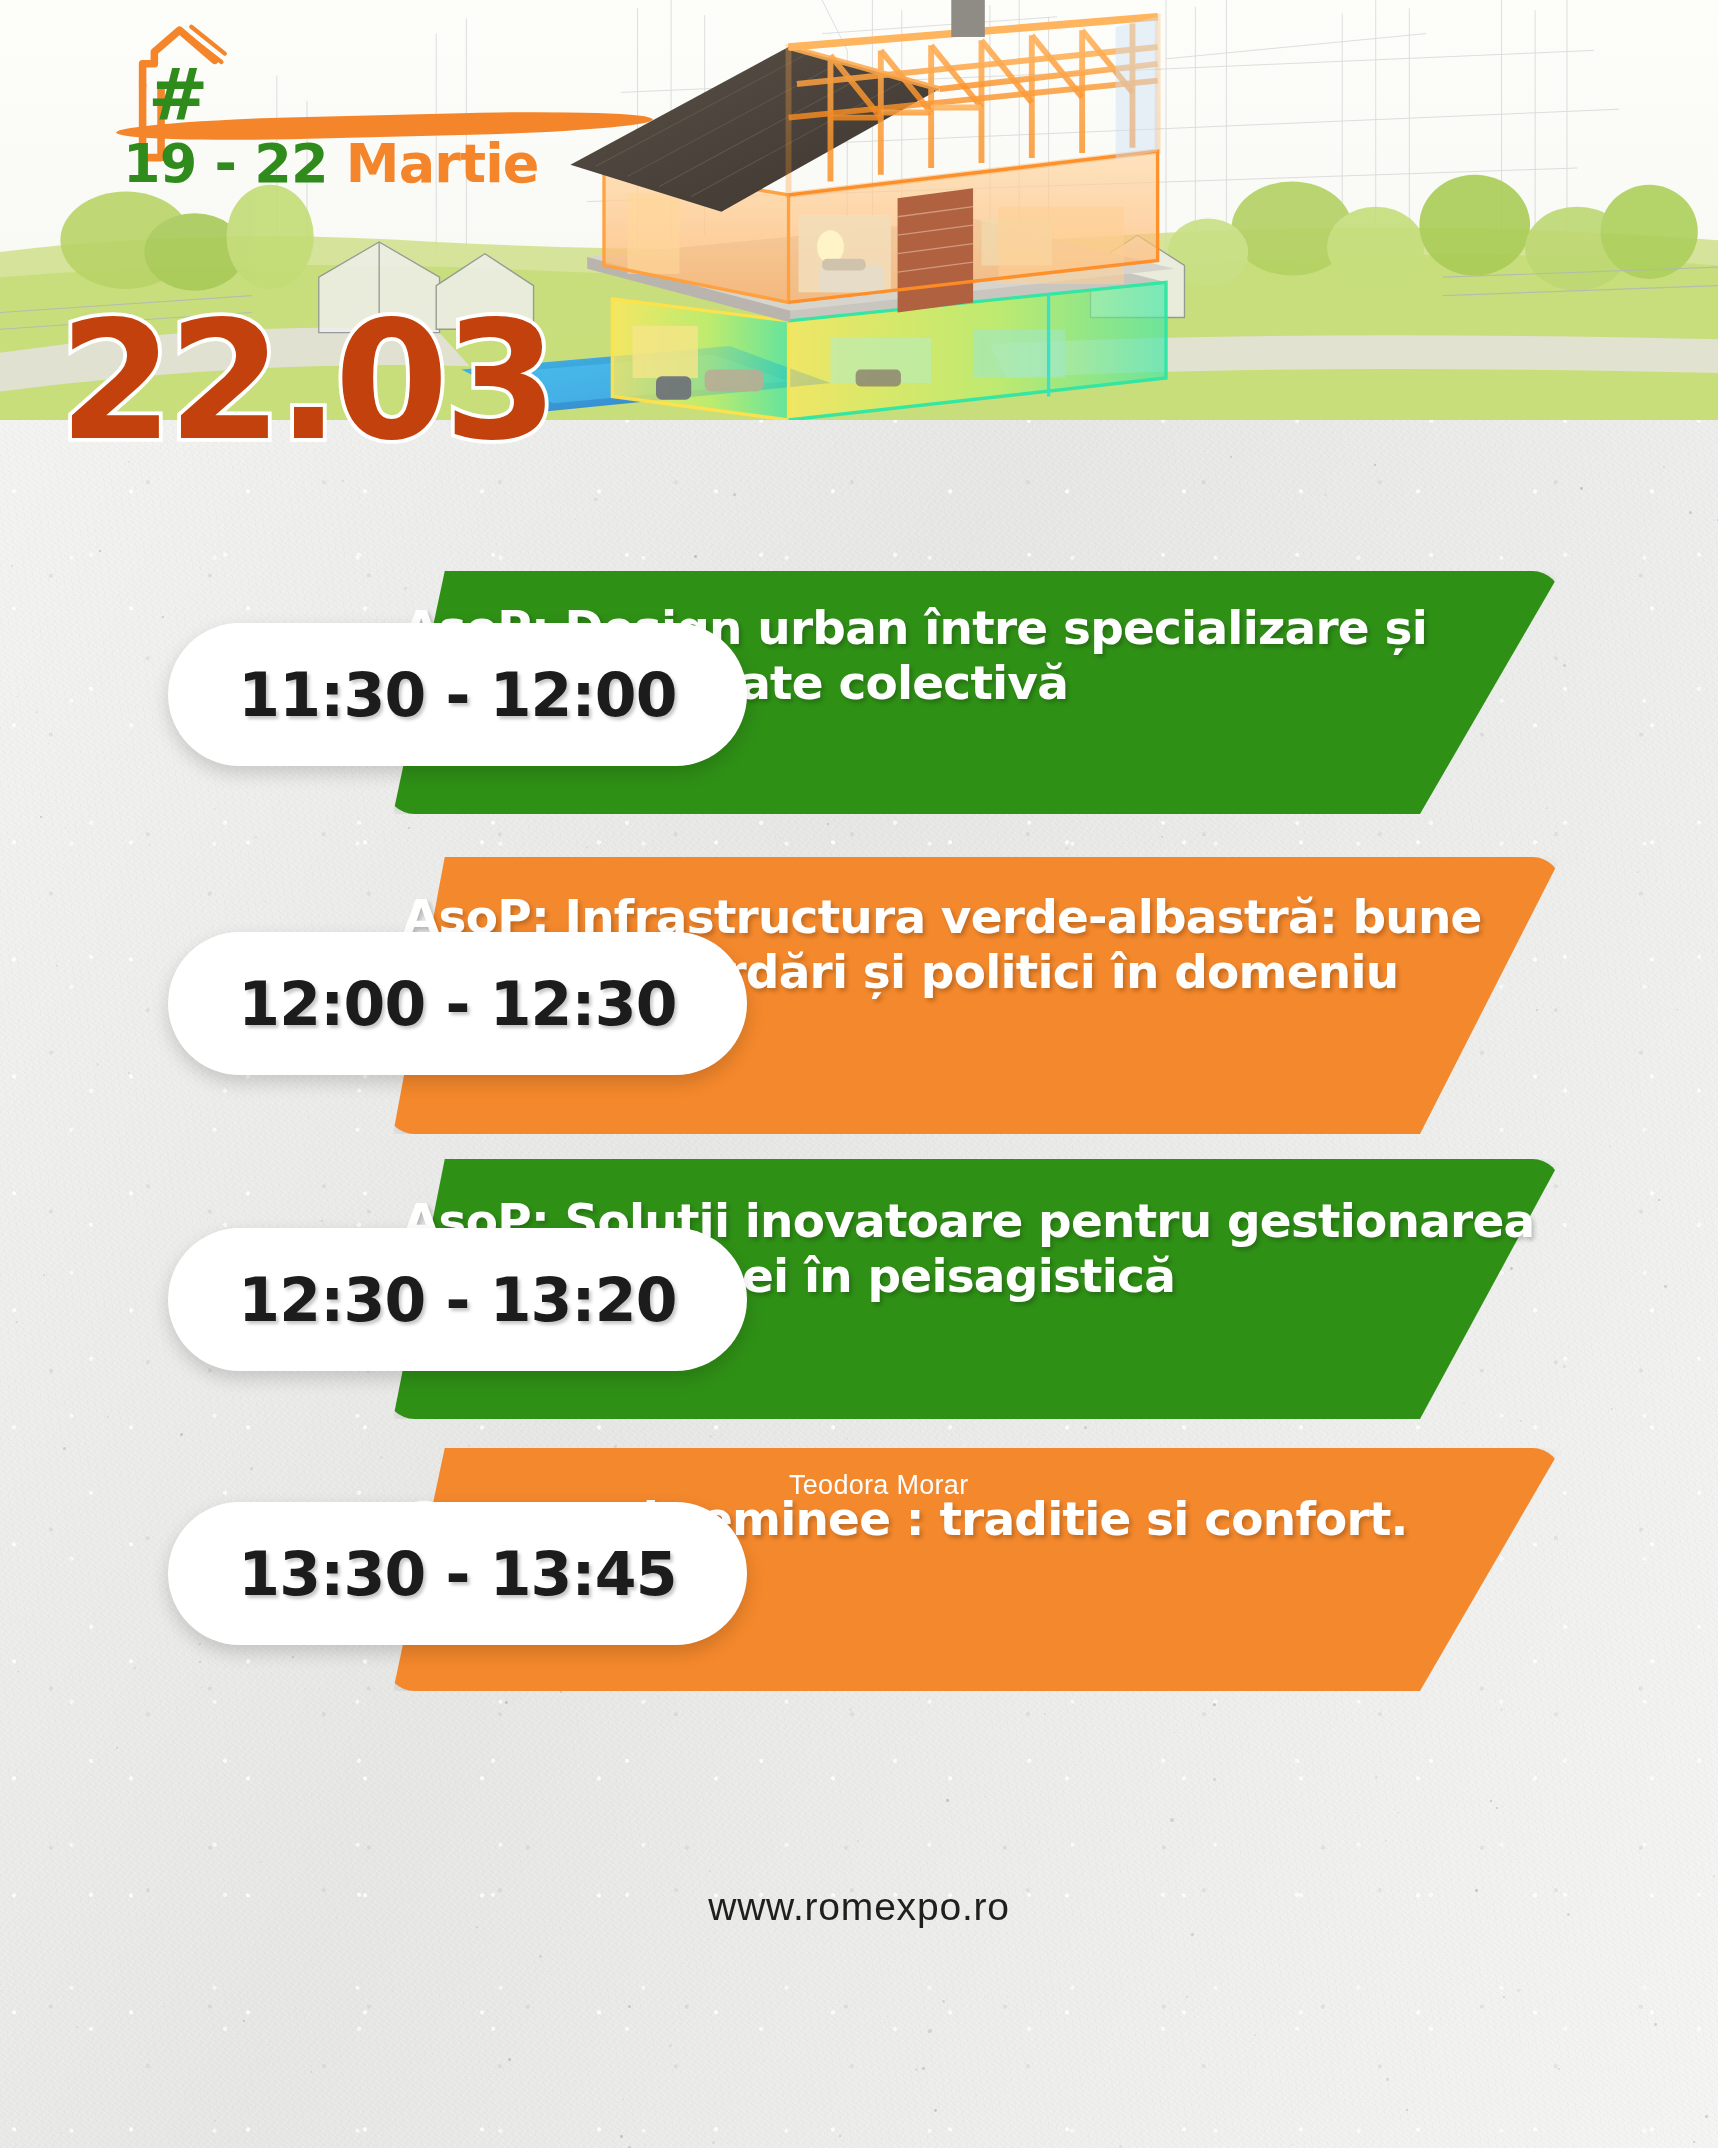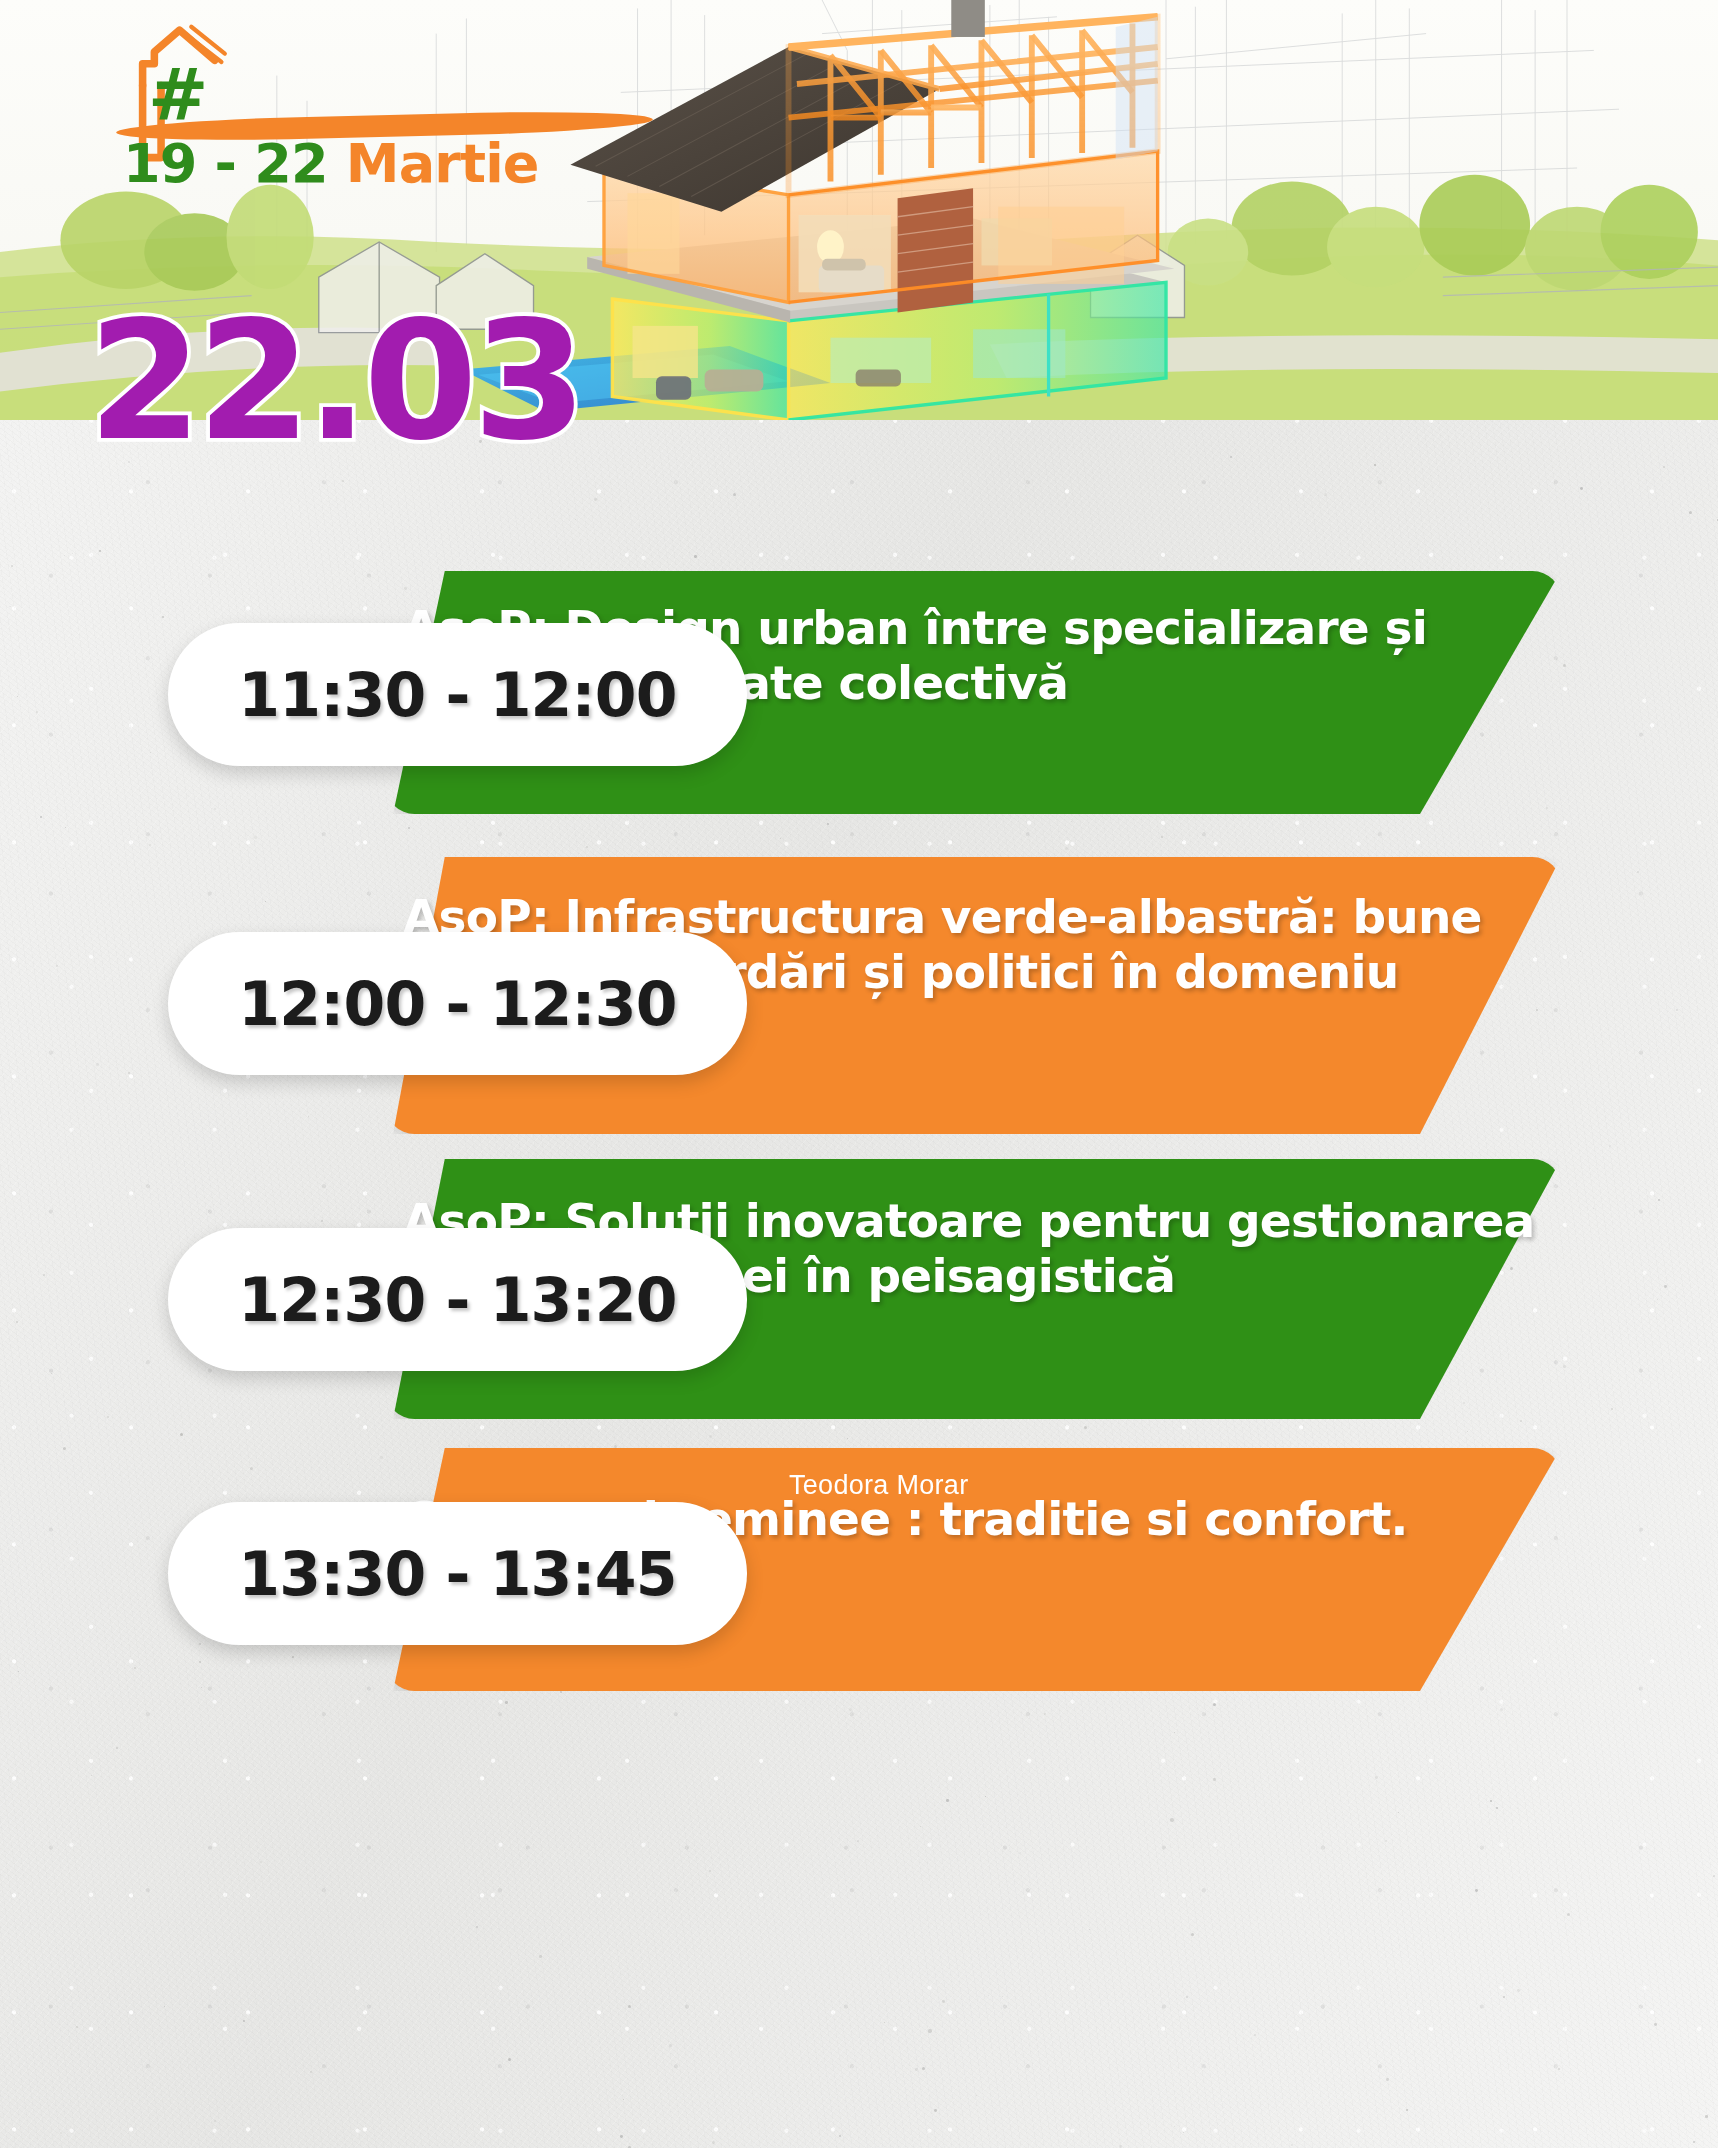--- a/index.html
+++ b/index.html
@@ -73,23 +73,23 @@
     position:absolute;left:67px;top:107px;width:537px;height:22px;
     background:#f4852a;border-radius:50%/70%;
     transform:rotate(-1.4deg);
   }
   #logo-house-outline{
     position:absolute;left:65px;top:6.7px;width:126px;height:151px;
   }
 
   
   #date-big{
-    position:absolute;left:88px;top:300px;z-index:6;
+    position:absolute;left:59px;top:300px;z-index:6;
     font-size:164px;line-height:1;font-weight:700;
-    color:#a21caf;letter-spacing:-5px;
+    color:#c2410c;letter-spacing:-5px;
     font-family:"DejaVu Sans",sans-serif;
     -webkit-text-stroke:7.6px #ffffff;
     paint-order:stroke fill;
   }
 
   
   #schedule{position:absolute;left:0;top:571px;width:1718px;}
   .row{position:relative;width:1718px;}
 
   .card{
@@ -645,14 +645,15 @@
     </div>
     <div class="time-pill" style="top:91px;">
       <span>13:30 - 13:45</span>
     </div>
   </div>
 </div>
 
 <div id="orphan-speaker">Teodora Morar</div>
 
 <div id="footer">
+  <p id="footer-url">www.romexpo.ro</p>
 </div>
 
 
 </body></html>

